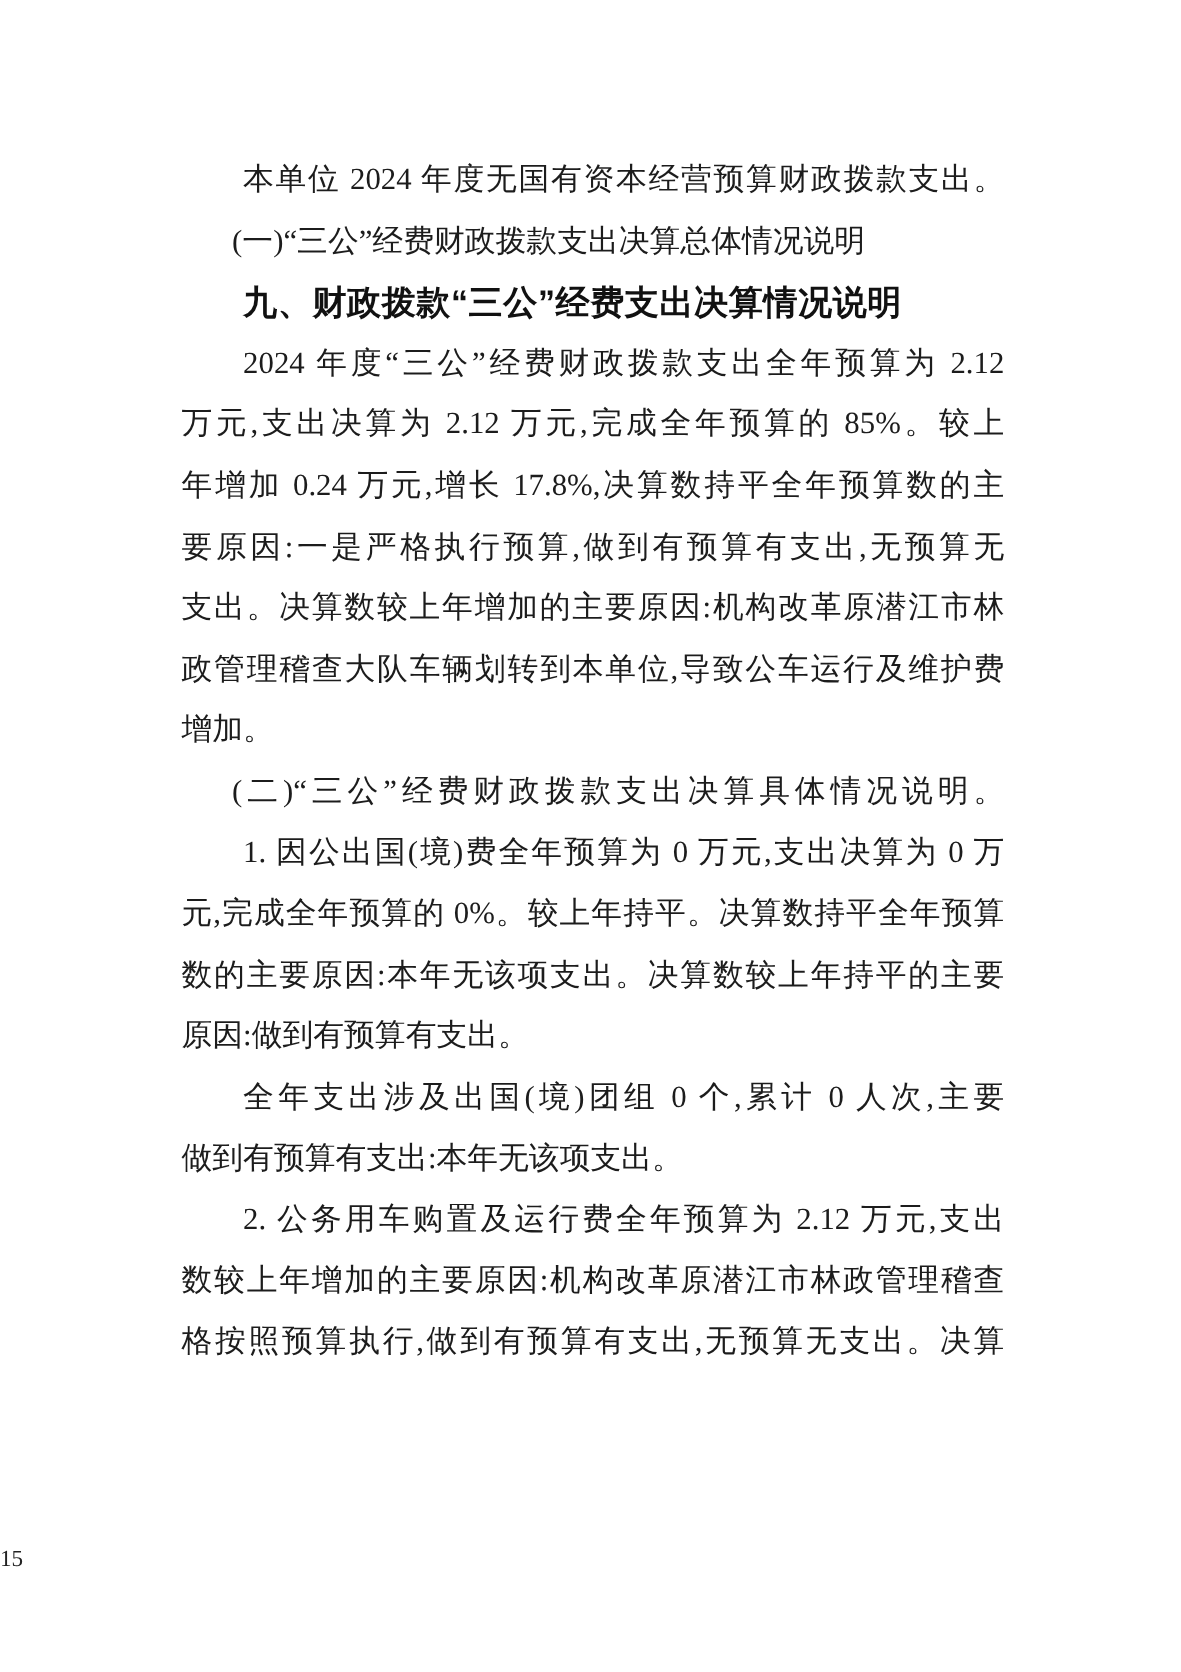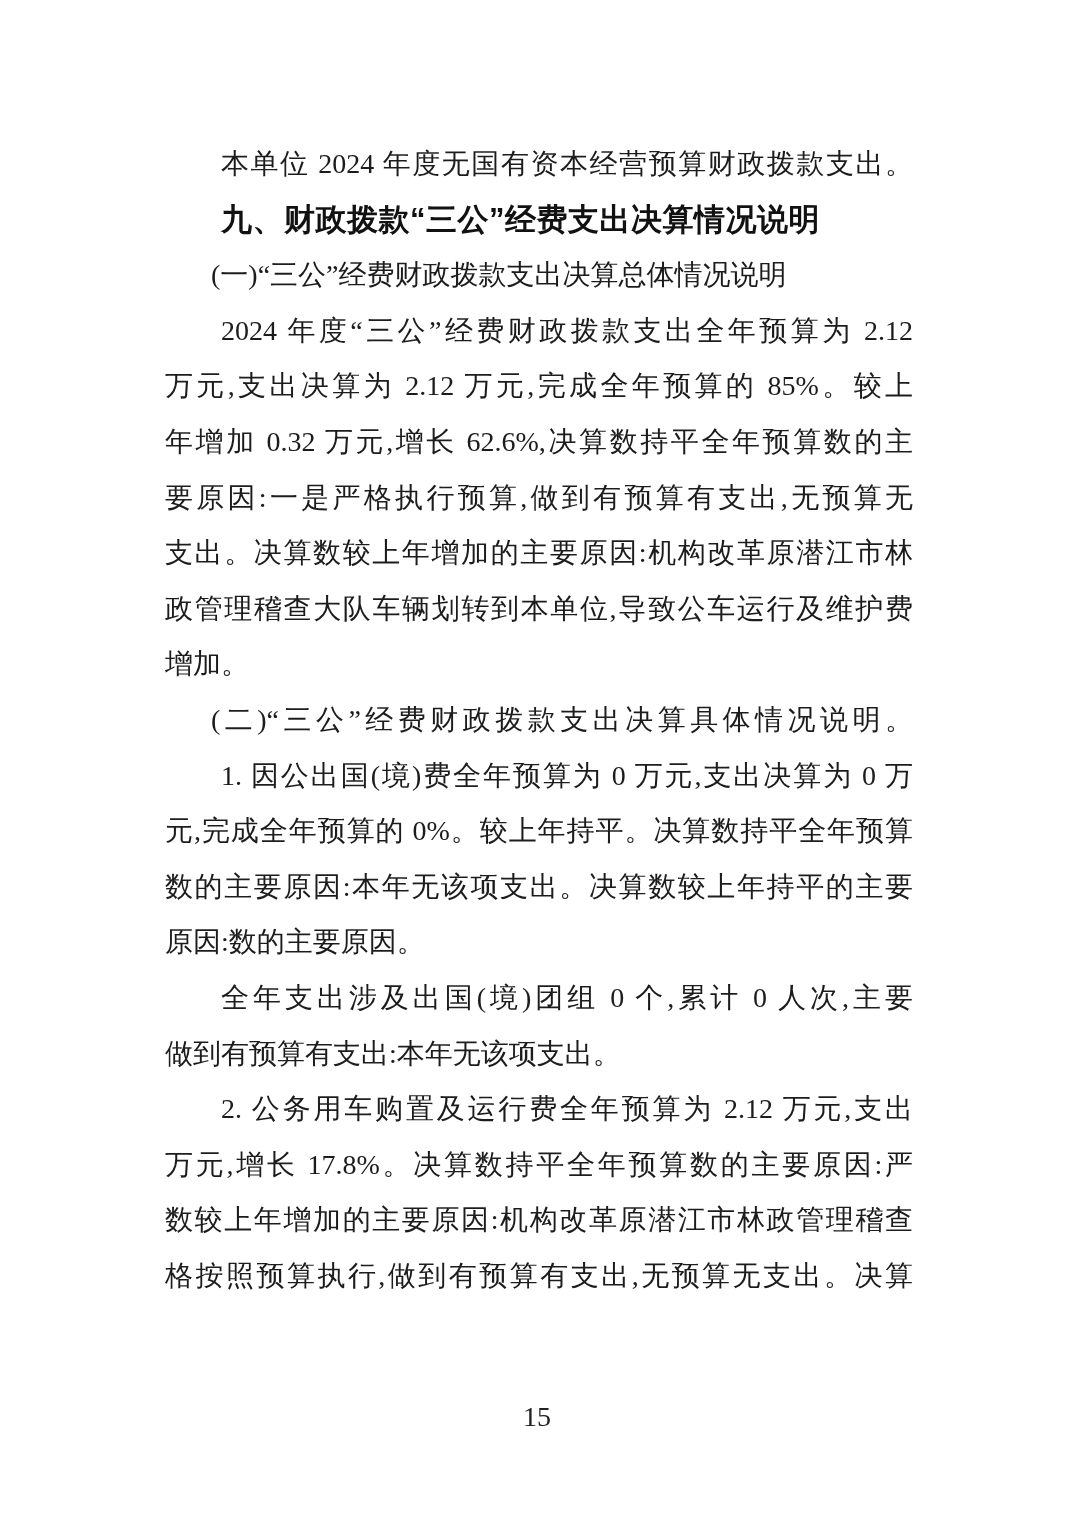--- a/index.html
+++ b/index.html
@@ -45,48 +45,46 @@
     font-weight: bold;
     font-size: 31px;
     color: #111111;
     letter-spacing: 0.5px;
   }
   .page-number {
     position: absolute;
     top: 1402px;
     left: 0;
     width: 100%;
-    text-align: center;
-    font-size: 28px;
+    font-size: 21px;
     line-height: 30px;
     font-family: "Liberation Serif", "DejaVu Serif", serif;
     color: #222222;
   }
 </style>
 </head>
 <body>
 
 <div class="page">
   <div class="content">
     <div class="line justify indent">本单位 2024 年度无国有资本经营预算财政拨款支出。</div>
+    <div class="line indent-paren">(一)“三公”经费财政拨款支出决算总体情况说明</div>
     <div class="line heading indent">九、财政拨款“三公”经费支出决算情况说明</div>
-    <div class="line indent-paren">(一)“三公”经费财政拨款支出决算总体情况说明</div>
     <div class="line justify indent">2024 年度“三公”经费财政拨款支出全年预算为 2.12</div>
     <div class="line justify">万元,支出决算为 2.12 万元,完成全年预算的 85%。较上</div>
-    <div class="line justify">年增加 0.32 万元,增长 62.6%,决算数持平全年预算数的主</div>
+    <div class="line justify">年增加 0.24 万元,增长 17.8%,决算数持平全年预算数的主</div>
     <div class="line justify">要原因:一是严格执行预算,做到有预算有支出,无预算无</div>
     <div class="line justify">支出。决算数较上年增加的主要原因:机构改革原潜江市林</div>
     <div class="line justify">政管理稽查大队车辆划转到本单位,导致公车运行及维护费</div>
     <div class="line">增加。</div>
     <div class="line justify indent-paren">(二)“三公”经费财政拨款支出决算具体情况说明。</div>
     <div class="line justify indent">1. 因公出国(境)费全年预算为 0 万元,支出决算为 0 万</div>
     <div class="line justify">元,完成全年预算的 0%。较上年持平。决算数持平全年预算</div>
     <div class="line justify">数的主要原因:本年无该项支出。决算数较上年持平的主要</div>
-    <div class="line">原因:数的主要原因。</div>
+    <div class="line">原因:做到有预算有支出。</div>
     <div class="line justify indent">全年支出涉及出国(境)团组 0 个,累计 0 人次,主要</div>
     <div class="line">做到有预算有支出:本年无该项支出。</div>
     <div class="line justify indent">2. 公务用车购置及运行费全年预算为 2.12 万元,支出</div>
-    <div class="line justify">万元,增长 17.8%。决算数持平全年预算数的主要原因:严</div>
     <div class="line justify">数较上年增加的主要原因:机构改革原潜江市林政管理稽查</div>
     <div class="line justify">格按照预算执行,做到有预算有支出,无预算无支出。决算</div>
   </div>
   <div class="page-number">15</div>
 </div>
 
 </body></html>

